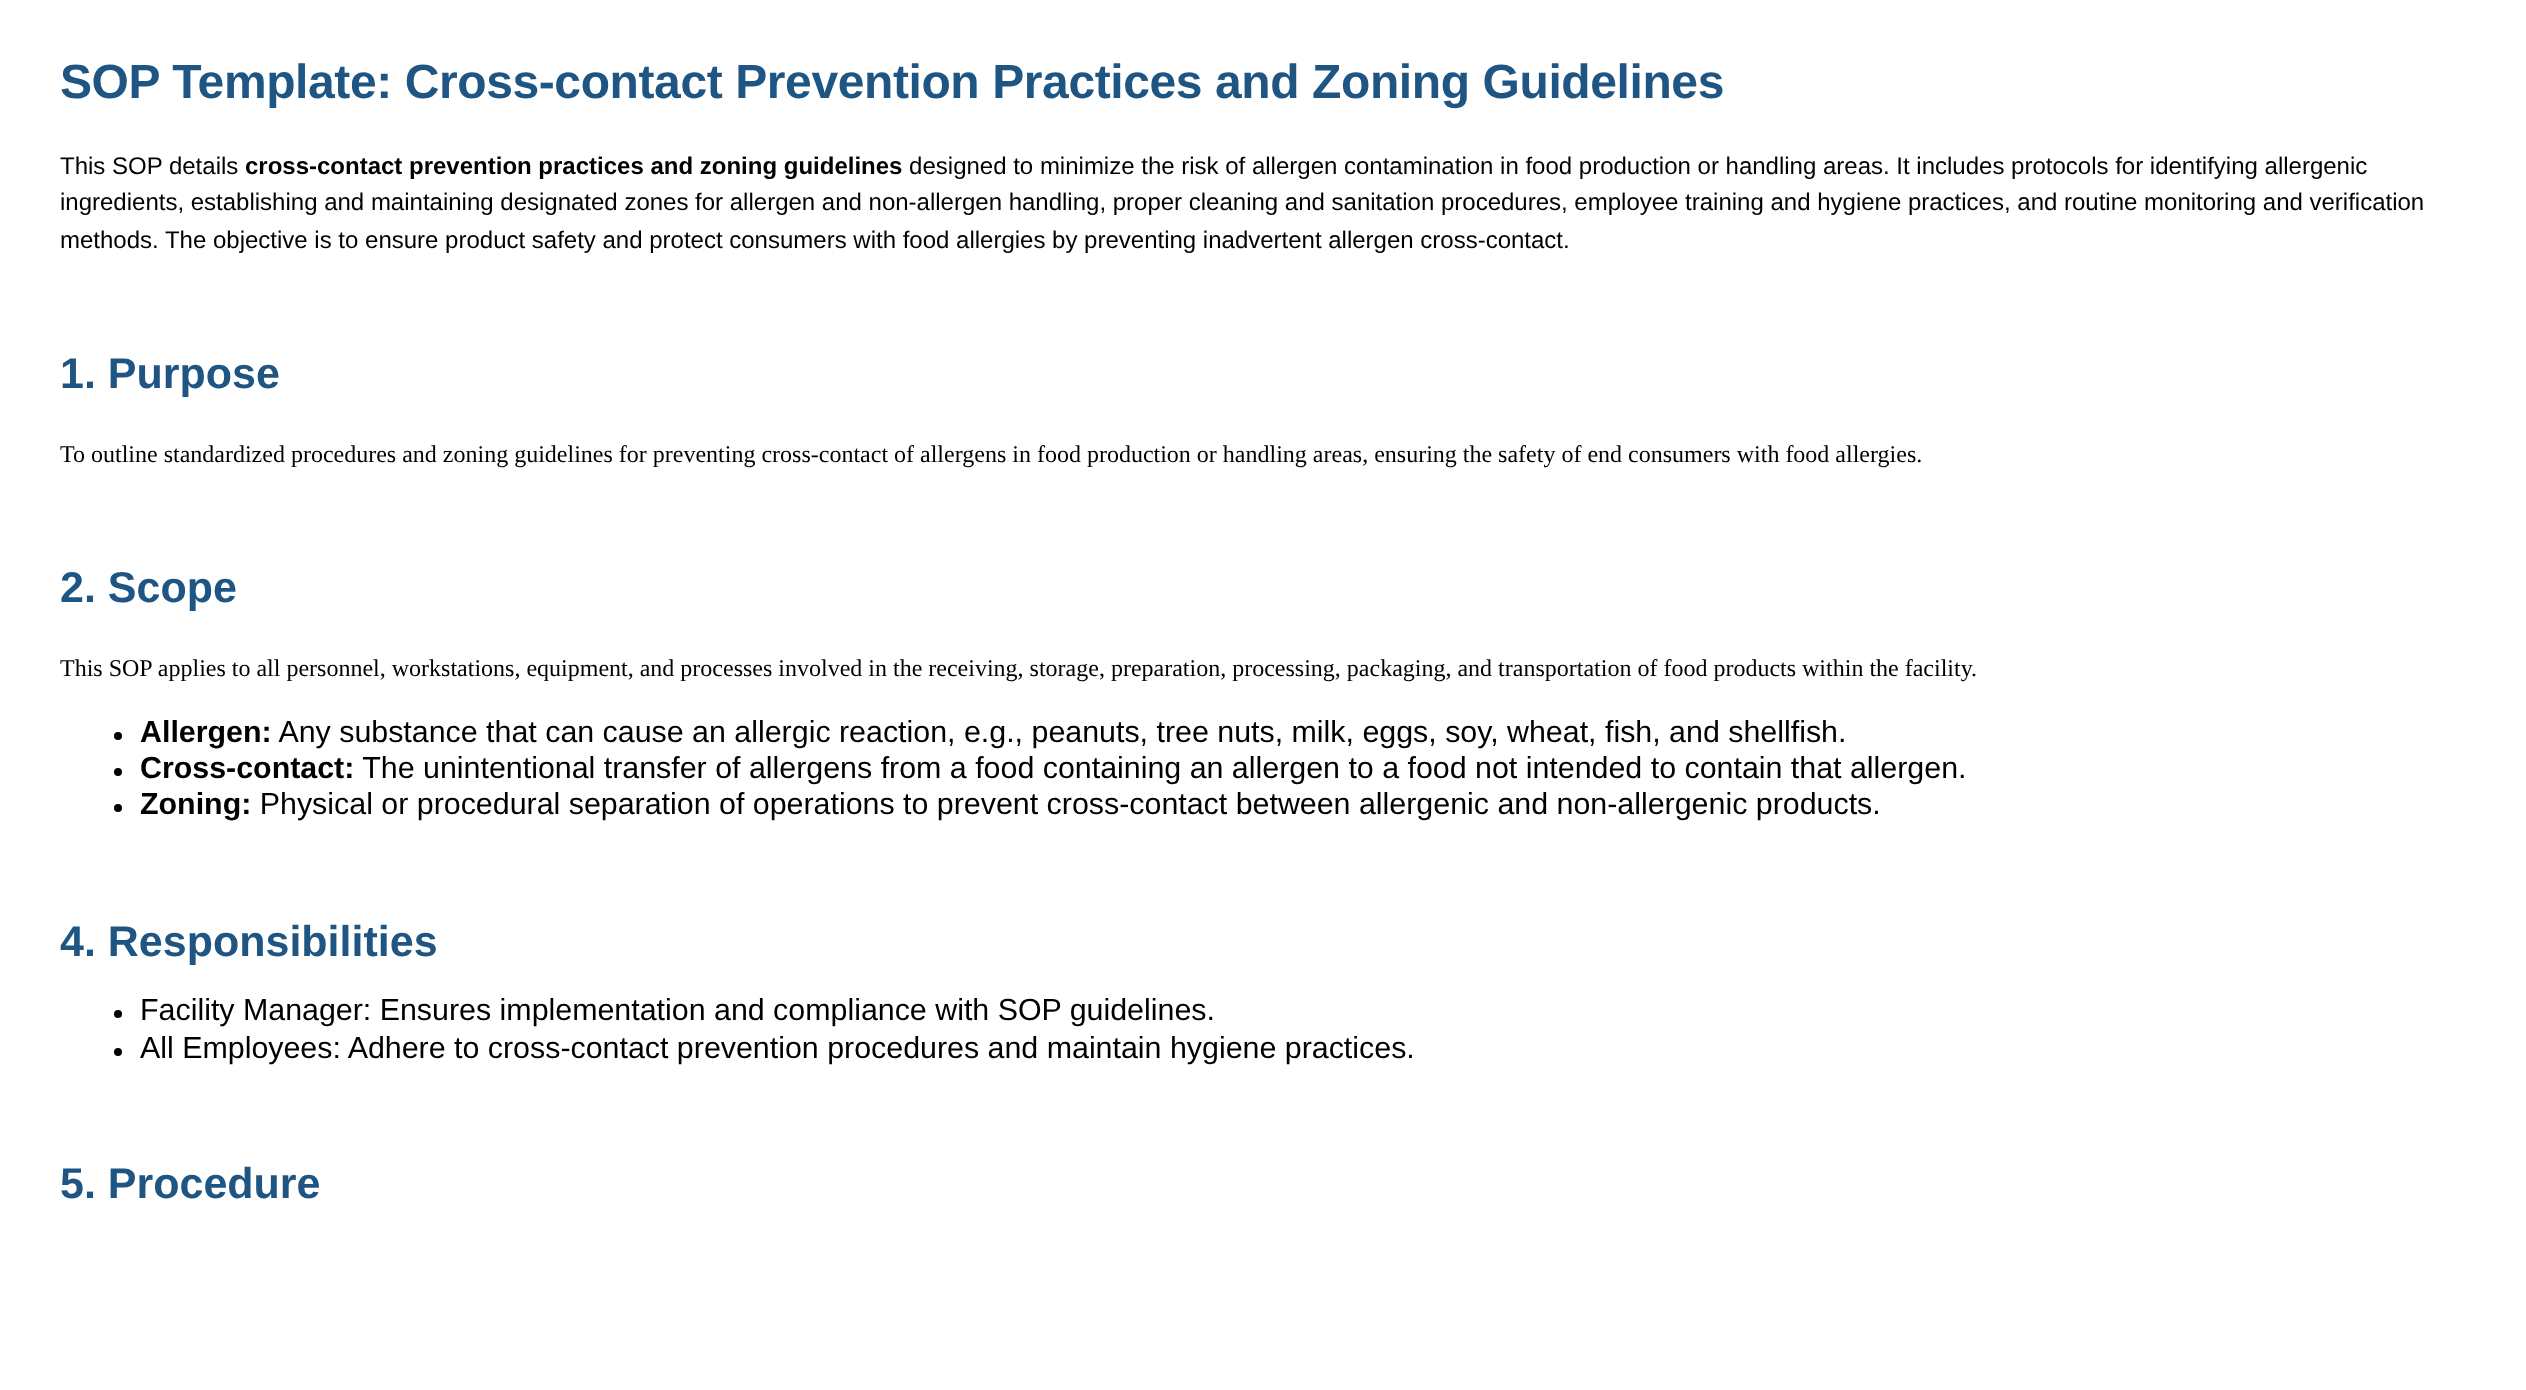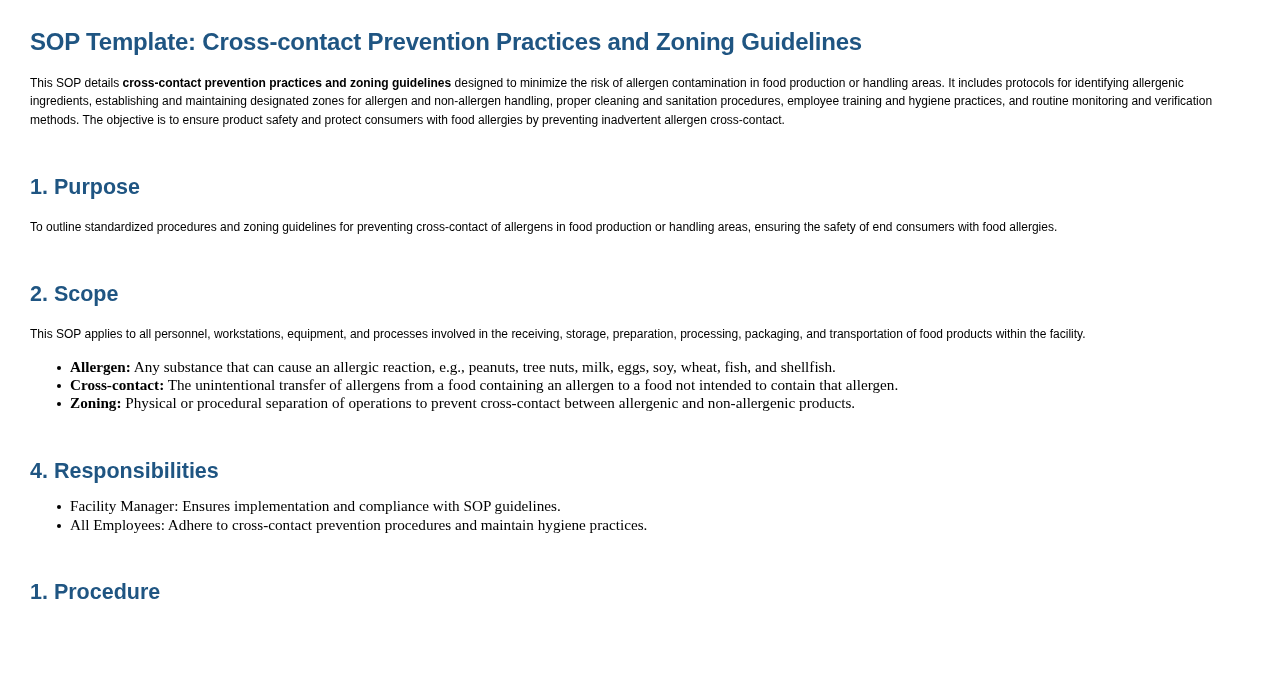--- a/index.html
+++ b/index.html
@@ -35,33 +35,33 @@
   }
   h2.section-heading {
     color: #1f5582;
     font-size: 21.5px;
     font-weight: bold;
     margin: 46px 0 0 0;
     line-height: 1.15;
   }
   .section-body {
     margin-top: 17px;
+    font-family: Liberation Serif, serif;
   }
   ul.doc-list {
     margin: 14px 0 0 0;
     padding-left: 40px;
     list-style: none;
   }
   ul.doc-list li {
     font-size: 15.2px;
     line-height: 18.4px;
     position: relative;
     margin: 0;
     padding-left: 0;
-    font-family: Liberation Serif, serif;
   }
   ul.doc-list li:before {
     content: "";
     position: absolute;
     left: -13px;
     top: 8px;
     width: 4px;
     height: 4px;
     background: #000;
     border-radius: 50%;
@@ -93,15 +93,15 @@
     <li><span class="lead-term">Cross-contact:</span><span> The unintentional transfer of allergens from a food containing an allergen to a food not intended to contain that allergen.</span></li>
     <li><span class="lead-term">Zoning:</span><span> Physical or procedural separation of operations to prevent cross-contact between allergenic and non-allergenic products.</span></li>
   </ul>
 
   <h2 class="section-heading">4. Responsibilities</h2>
   <ul class="doc-list">
     <li>Facility Manager: Ensures implementation and compliance with SOP guidelines.</li>
     <li>All Employees: Adhere to cross-contact prevention procedures and maintain hygiene practices.</li>
   </ul>
 
-  <h2 class="section-heading">1. Procedure</h2>
+  <h2 class="section-heading">5. Procedure</h2>
 
 </div>
 
 </body></html>

